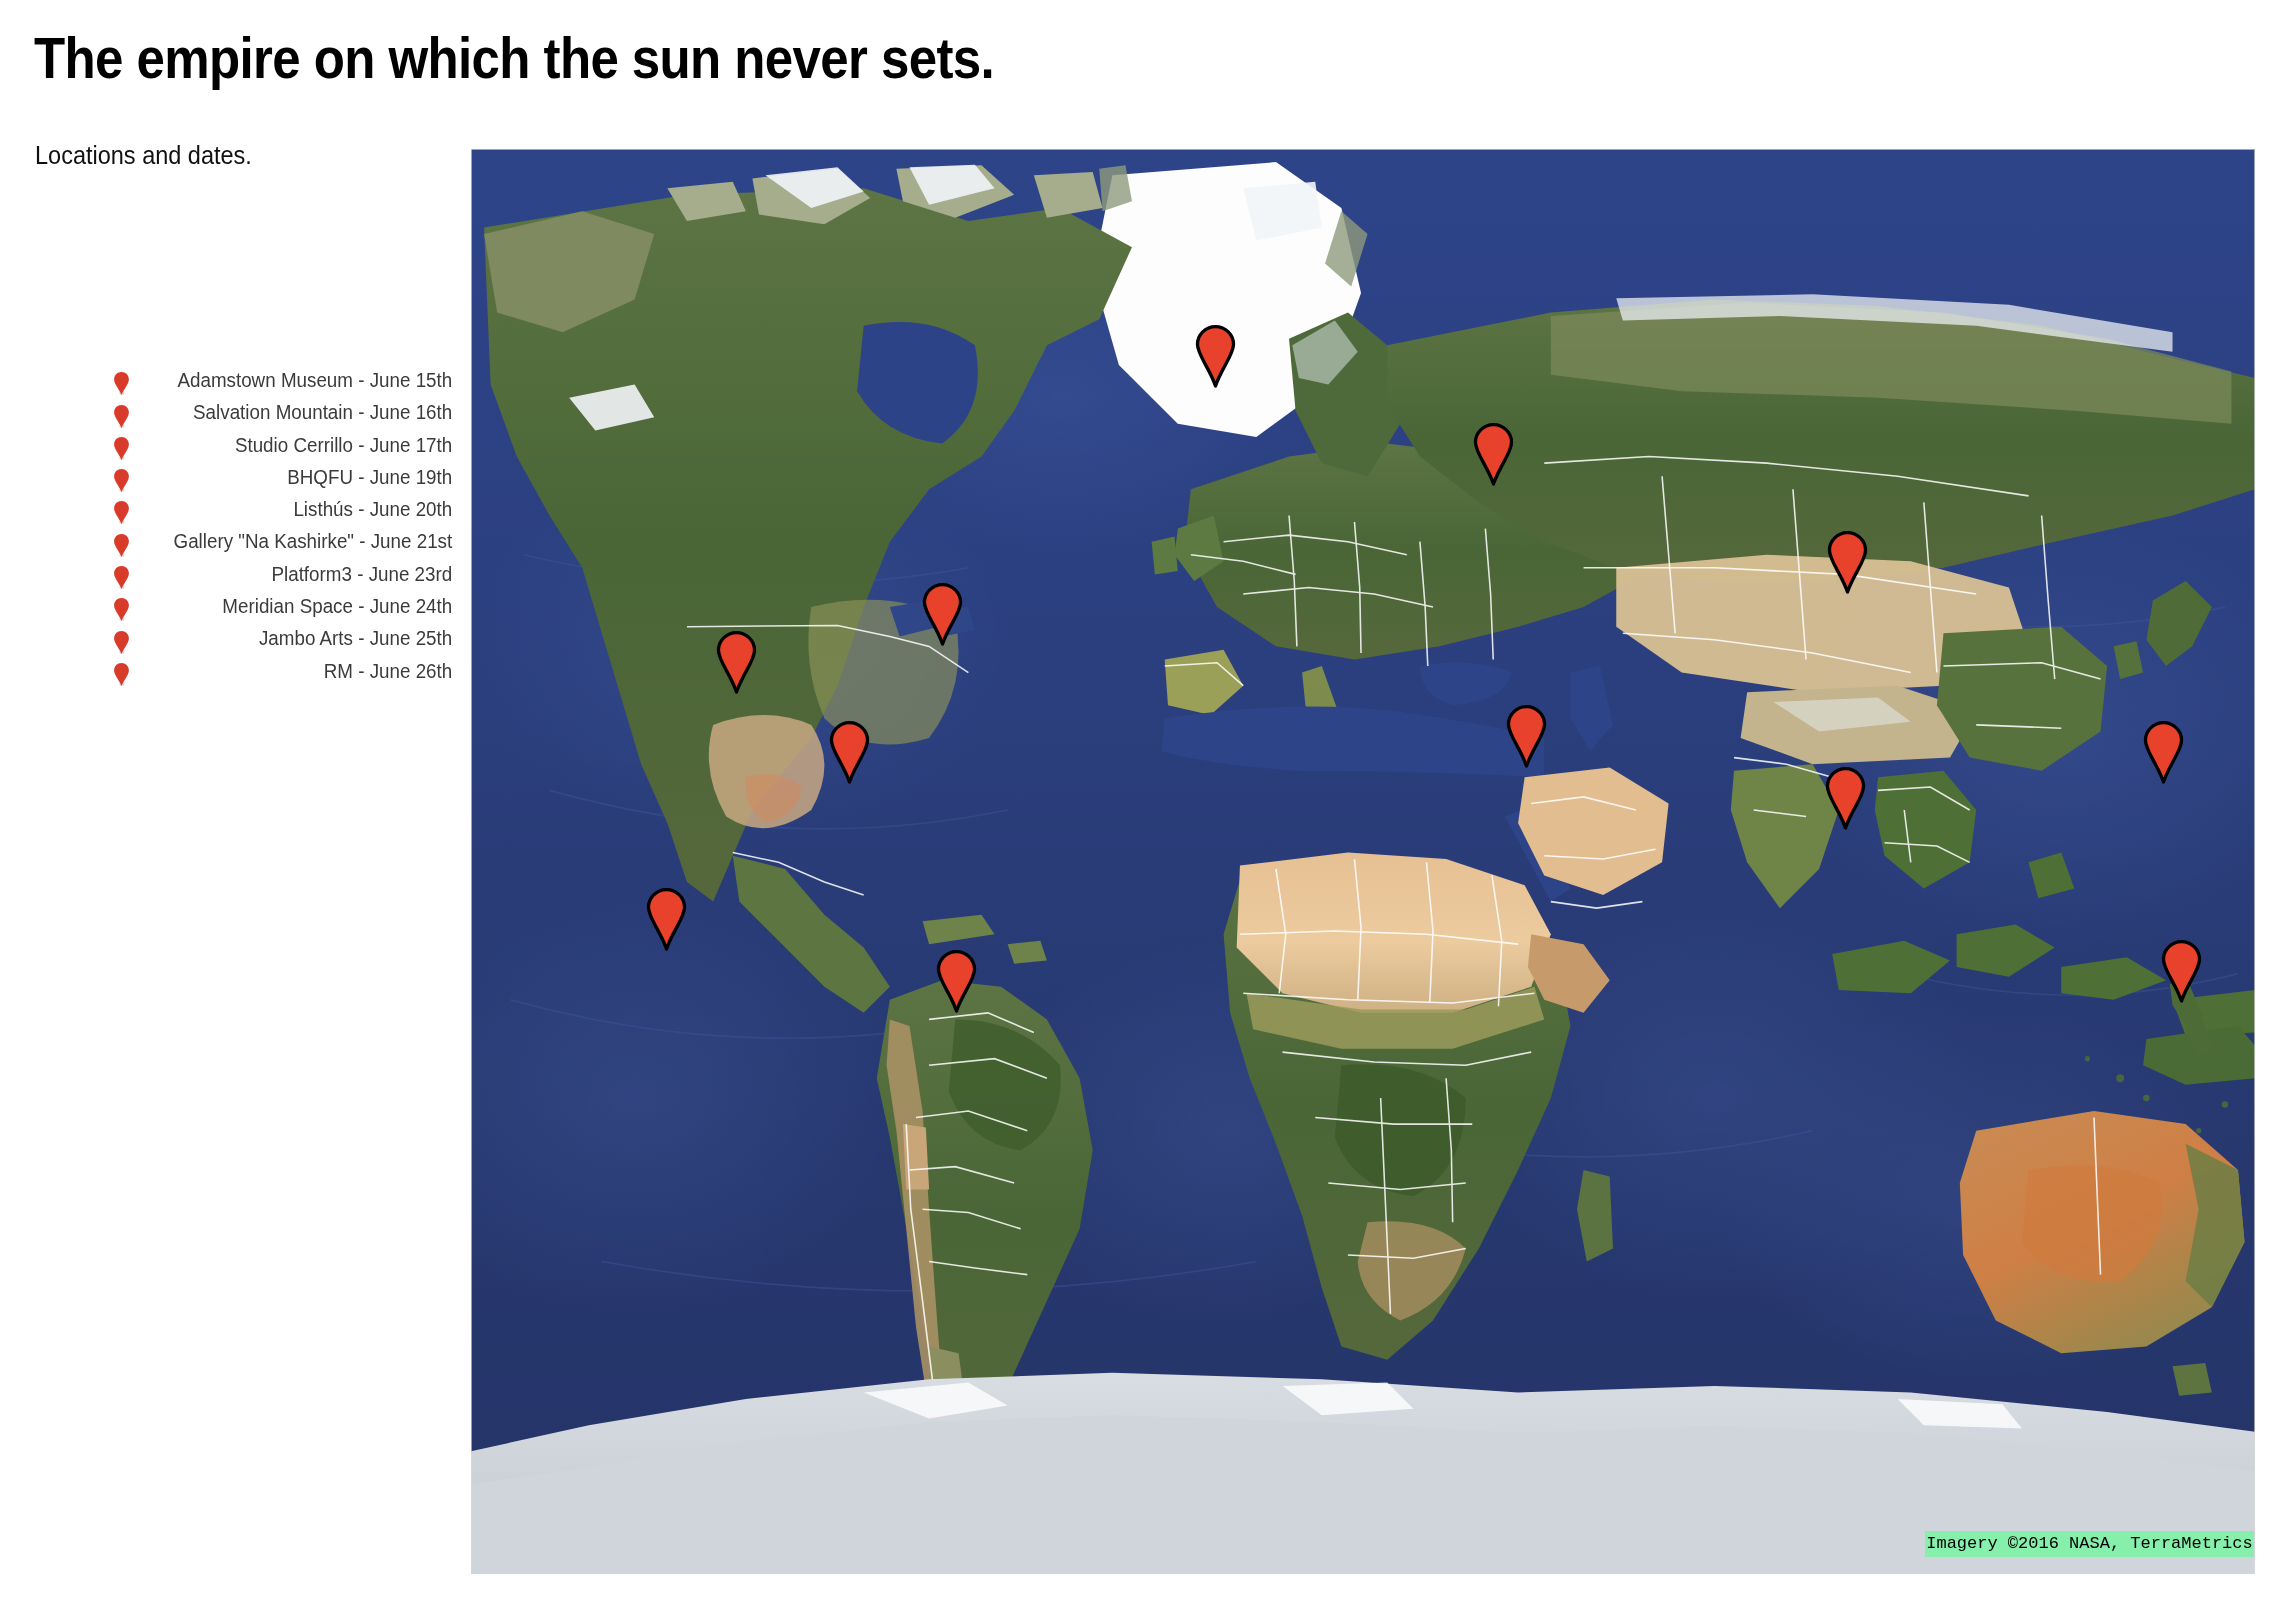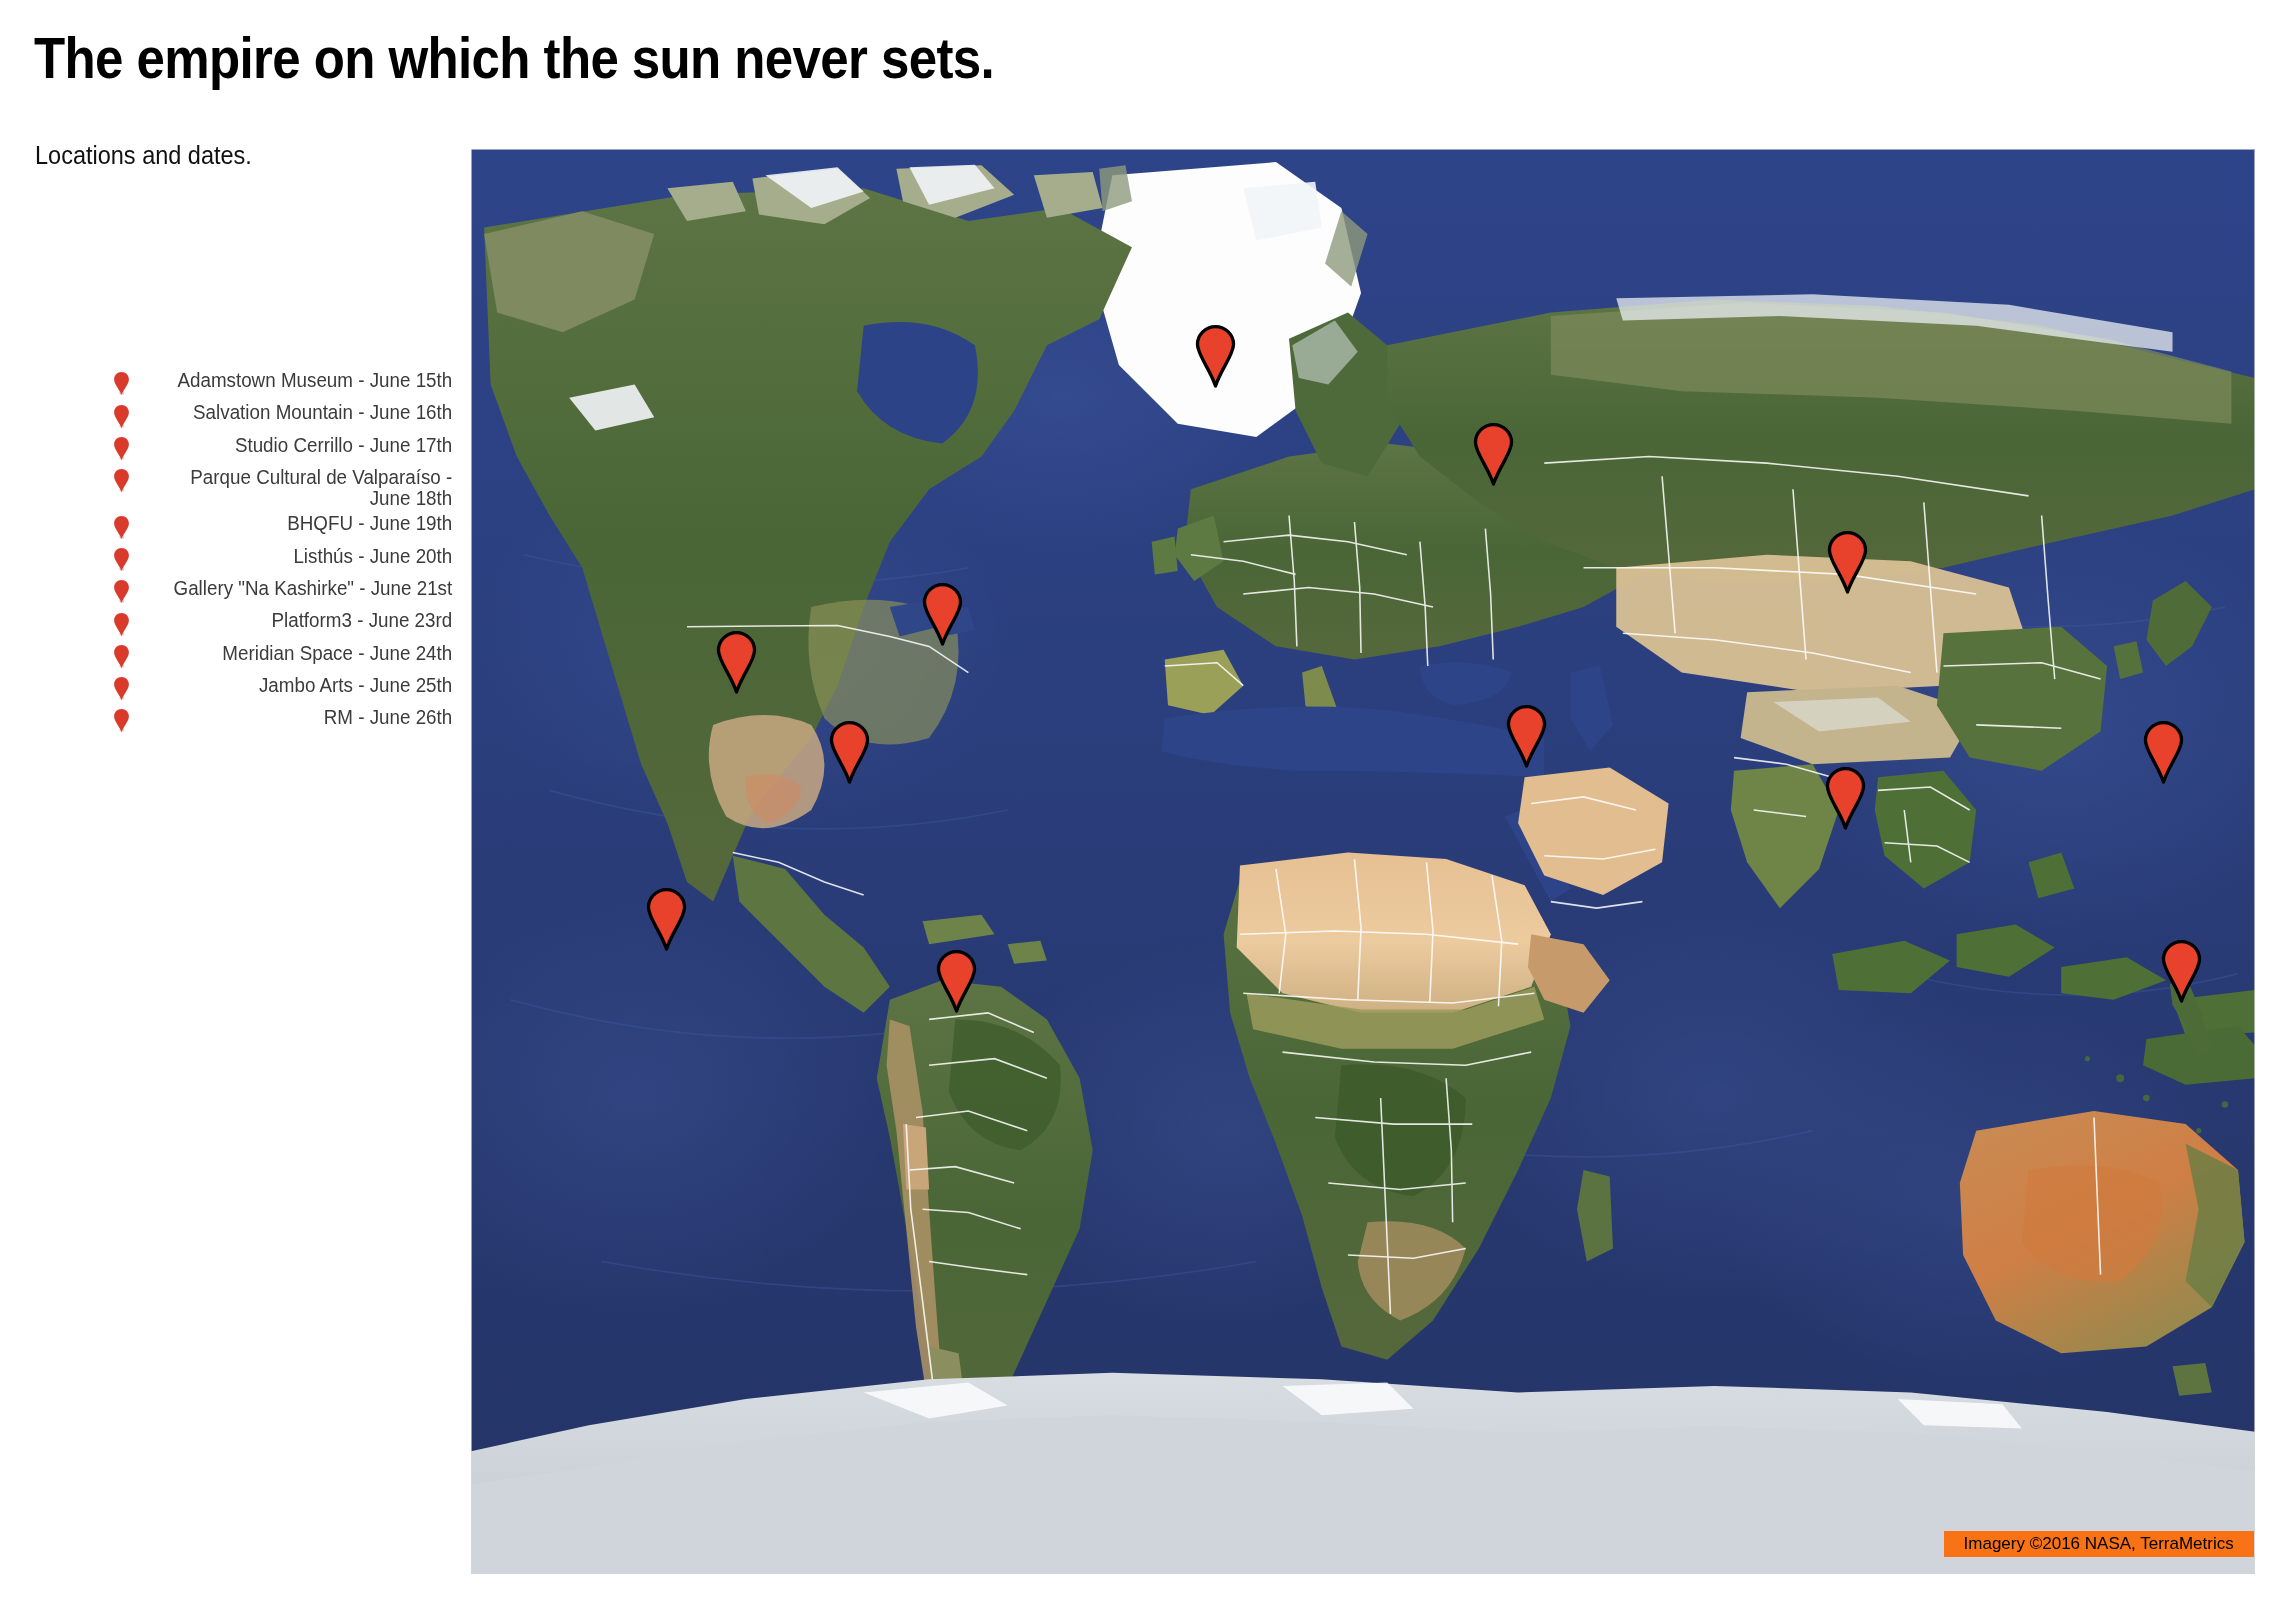--- a/index.html
+++ b/index.html
@@ -56,27 +56,27 @@
     width:1784px; height:1425px;
     overflow:hidden;
     background:#2c4080;
   }
   #map-canvas { position:absolute; inset:0; }
   .mk { position:absolute; }
 
   
   #attribution {
     position:absolute; right:1.3px; bottom:17px;
-    background:#f97316;
+    background:#86efac;
     color:#000;
     font-size:17px;
     line-height:26px;
-    padding:0 20px;
+    padding:0 1px;
     white-space:nowrap;
-    font-family:Liberation Sans, sans-serif;
+    font-family:Liberation Mono, monospace;
   }
 </style>
 </head>
 <body>
 
 <div id="page">
 
   <h1 id="title">The empire on which the sun never sets.</h1>
   <div id="subtitle">Locations and dates.</div>
 
@@ -97,28 +97,20 @@
 </svg></span>
         <span class="legend-label">Salvation Mountain - June 16th</span>
       </div>
       <div class="legend-item">
         <span class="legend-pin"><svg viewBox="0 0 26 38" width="17" height="25">
   <ellipse cx="13.6" cy="33" rx="4" ry="3.4" fill="#000" opacity="0.16"></ellipse>
   <path d="M13,1.6 C19.4,1.6 24.3,6.5 24.3,12.7 C24.3,19.6 16.5,27.6 13,36.4
            C9.5,27.6 1.7,19.6 1.7,12.7 C1.7,6.5 6.6,1.6 13,1.6 Z" fill="#d93b2b"></path>
 </svg></span>
         <span class="legend-label">Studio Cerrillo - June 17th</span>
-      </div>
-      <div class="legend-item">
-        <span class="legend-pin"><svg viewBox="0 0 26 38" width="17" height="25">
-  <ellipse cx="13.6" cy="33" rx="4" ry="3.4" fill="#000" opacity="0.16"></ellipse>
-  <path d="M13,1.6 C19.4,1.6 24.3,6.5 24.3,12.7 C24.3,19.6 16.5,27.6 13,36.4
-           C9.5,27.6 1.7,19.6 1.7,12.7 C1.7,6.5 6.6,1.6 13,1.6 Z" fill="#d93b2b"></path>
-</svg></span>
-        <span class="legend-label">Parque Cultural de Valparaíso - June 18th</span>
       </div>
       <div class="legend-item">
         <span class="legend-pin"><svg viewBox="0 0 26 38" width="17" height="25">
   <ellipse cx="13.6" cy="33" rx="4" ry="3.4" fill="#000" opacity="0.16"></ellipse>
   <path d="M13,1.6 C19.4,1.6 24.3,6.5 24.3,12.7 C24.3,19.6 16.5,27.6 13,36.4
            C9.5,27.6 1.7,19.6 1.7,12.7 C1.7,6.5 6.6,1.6 13,1.6 Z" fill="#d93b2b"></path>
 </svg></span>
         <span class="legend-label">BHQFU - June 19th</span>
       </div>
       <div class="legend-item">

